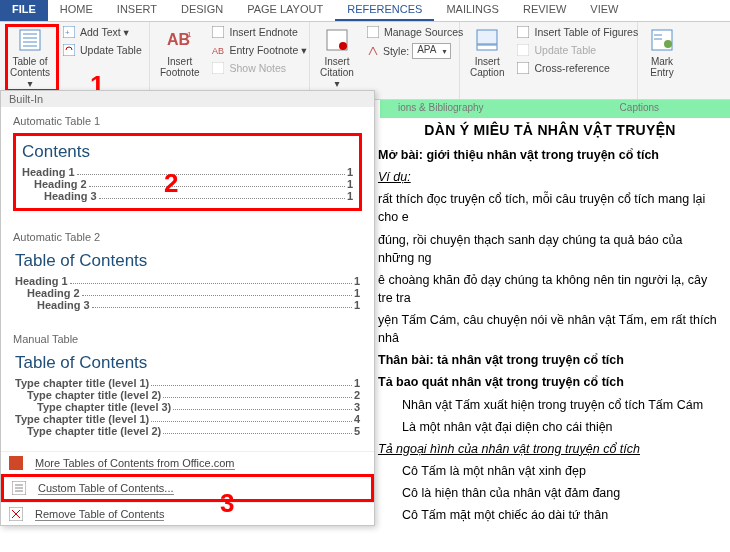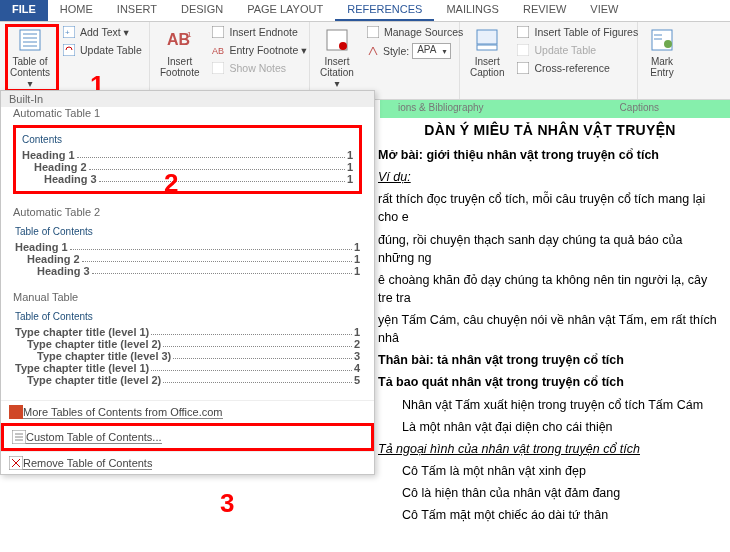--- a/index.html
+++ b/index.html
@@ -18,30 +18,30 @@
 .small-btn { display: flex; align-items: center; gap: 4px; font-size: 10.5px; padding: 1px 2px; cursor: pointer; white-space: nowrap; }
 .small-btn .sicon { width: 14px; height: 14px; display: inline-flex; align-items: center; justify-content: center; }
 .style-row { display: flex; align-items: center; gap: 3px; }
 .style-select { border: 1px solid #aaa; background: #fff; font-size: 10px; padding: 0 14px 0 4px; height: 16px; }
 .highlight-toc { position: absolute; top: 24px; left: 5px; width: 54px; height: 68px; border: 3px solid red; pointer-events: none; }
 .anno1 { position: absolute; top: 70px; left: 90px; color: red; font-weight: bold; font-size: 26px; }
 .anno2 { position: absolute; top: 168px; left: 164px; color: red; font-weight: bold; font-size: 26px; }
 .anno3 { position: absolute; top: 488px; left: 220px; color: red; font-weight: bold; font-size: 26px; }
 .dropdown-panel { position: absolute; top: 90px; left: 0; width: 375px; background: #fff; border: 1px solid #c6c6c6; box-shadow: 2px 2px 6px rgba(0,0,0,.2); }
 .dp-section { padding: 2px 8px; background: #eee; font-size: 11px; color: #666; }
-.dp-preview { padding: 0 12px 12px 12px; }
-.dp-title { font-size: 10px; color: #1f4e79; margin-bottom: 4px; }
+.dp-preview { padding: 8px 12px 12px 12px; }
+.dp-title { font-size: 17px; color: #1f4e79; margin-bottom: 4px; }
 .dp-line { display: flex; font-size: 11px; color: #555; font-weight: bold; }
 .dp-line .hdr { white-space: nowrap; }
 .dp-line .dots { flex: 1; border-bottom: 1px dotted #888; margin: 0 2px 3px 2px; }
 .dp-line .pg { }
 .dp-line.l1 { margin-left: 0; }
 .dp-line.l2 { margin-left: 12px; }
 .dp-line.l3 { margin-left: 22px; }
-.dp-footer { padding: 4px 8px; font-size: 11px; display: flex; align-items: center; gap: 0; border-top: 1px solid #eee; cursor: pointer; }
+.dp-footer { padding: 4px 8px; font-size: 11px; display: flex; align-items: center; gap: 12px; border-top: 1px solid #eee; cursor: pointer; }
 .dp-footer.hl { border: 3px solid red; }
 .dp-footer .ficon { width: 14px; height: 14px; display: inline-flex; }
 .dp-footer u { text-decoration: none; border-bottom: 1px solid #888; }
 .preview-box { border: 3px solid red; }
 .doc { position: absolute; top: 122px; left: 378px; right: 0; padding: 0 8px 8px 0; font-size: 12.5px; color: #000; }
 .doc h1 { font-size: 14px; font-weight: bold; text-align: center; margin-bottom: 8px; letter-spacing: 0.3px; }
 .doc .bold { font-weight: bold; margin: 4px 0; }
 .doc .ital { font-style: italic; text-decoration: underline; margin: 3px 0; }
 .doc p { margin: 4px 0; line-height: 1.45; }
 .doc .indent { margin-left: 24px; }

